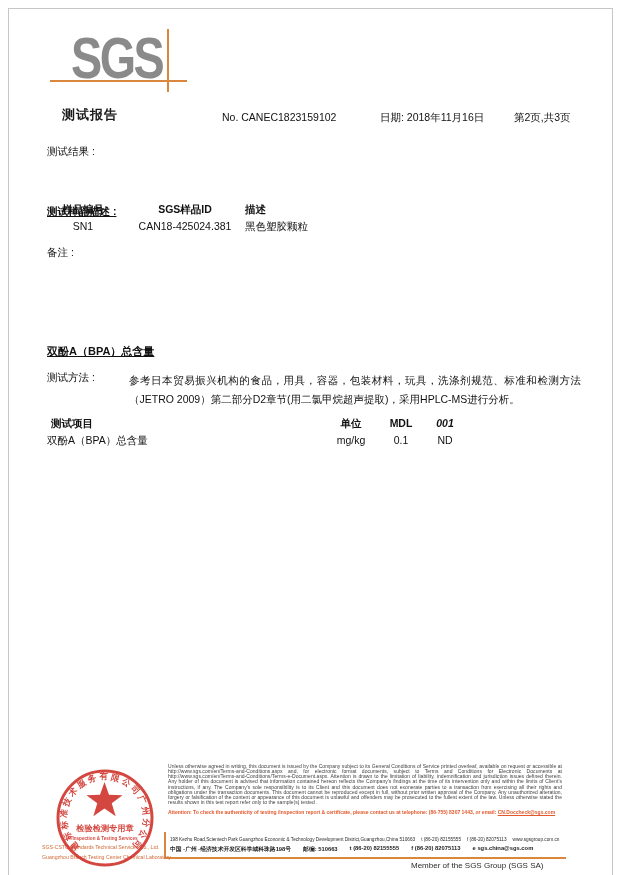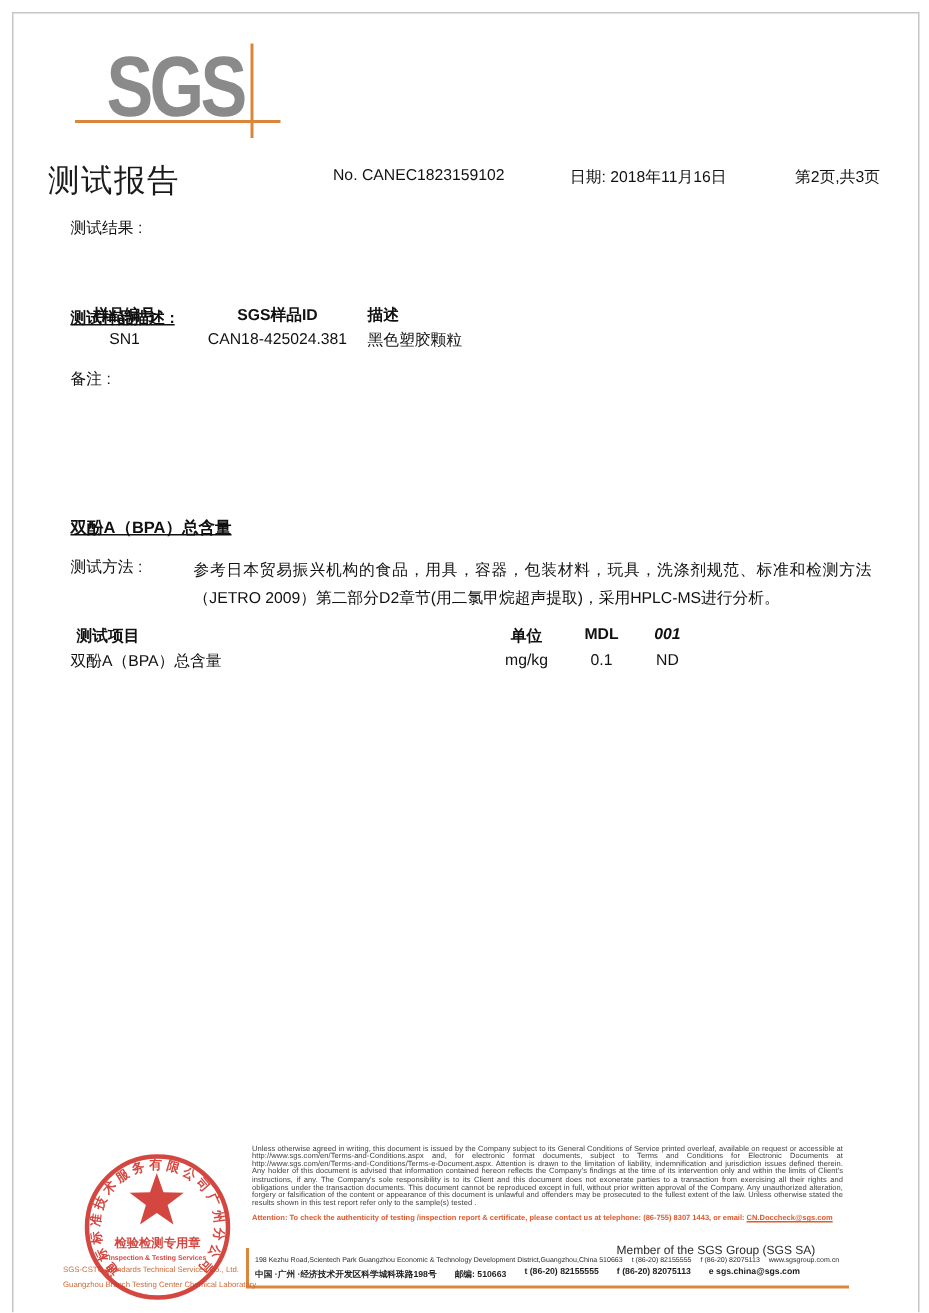--- a/index.html
+++ b/index.html
@@ -4,25 +4,25 @@
 <style>
   html,body{margin:0;padding:0;background:#ffffff;}
   body{font-family:"Liberation Sans",sans-serif;}
   .sheet{position:relative;width:619px;height:875px;background:#fff;overflow:hidden;color:#1a1a1a;}
   .abs{position:absolute;}
   .page-border{left:8px;top:8px;width:603px;height:880px;border:1px solid #c6c6c6;}
   .logo{left:71px;top:34px;font-size:57px;line-height:48px;font-weight:bold;color:#8a8a8a;
         letter-spacing:-3px;transform:scaleX(0.82);transform-origin:0 0;}
   .logo-hline{left:50px;top:80px;width:137px;height:2px;background:#d9873c;}
   .logo-vline{left:167px;top:29px;width:2px;height:63px;background:#d9873c;}
-  .doc-title{left:32px;top:106px;font-size:21px;font-weight:normal;letter-spacing:1px;}
+  .doc-title{left:62px;top:106px;font-size:13px;font-weight:bold;letter-spacing:1px;}
   .hdr{font-size:10.5px;color:#111;}
   .hdr-no{left:222px;top:111px;}
   .hdr-date{left:380px;top:111px;}
-  .hdr-page{left:530px;top:111px;text-align:center;}
+  .hdr-page{left:514px;top:111px;text-align:center;}
   .txt{font-size:10.5px;color:#111;}
   .lbl-results{left:47px;top:145px;}
   .sec-underline{font-weight:bold;text-decoration:underline;}
   .lbl-sampledesc{left:47px;top:177px;margin-top:28px;}
   .st-h{top:203px;font-weight:bold;}
   .st-r{top:220px;}
   .st-c1{left:40px;width:86px;text-align:center;}
   .st-c2{left:126px;width:118px;text-align:center;}
   .st-c3{left:245px;}
   .lbl-remark{left:47px;top:246px;}
@@ -41,21 +41,21 @@
   .legal{left:168px;top:764px;width:394px;font-size:5px;line-height:5.15px;letter-spacing:.05px;
          color:#404040;text-align:justify;}
   .attention{left:168px;top:810px;width:394px;font-size:5px;line-height:5.7px;font-weight:bold;
              color:#e2592d;}
   .attention .mail{text-decoration:underline;}
   .addr-row{left:170px;display:flex;color:#2b2b2b;white-space:nowrap;}
   .addr-en{top:837px;font-size:4.7px;gap:6px;}
   .addr-cn{top:845px;font-size:5.8px;gap:12px;font-weight:bold;color:#1c1c1c;}
   .v-div{left:164px;top:832px;width:2px;height:26px;background:#d9873c;}
   .f-rule{left:164px;top:857px;width:402px;height:2px;background:#d9873c;}
-  .member{left:411px;top:829px;font-size:8px;color:#2b2b2b;}
+  .member{left:411px;top:861px;font-size:8px;color:#2b2b2b;}
   .stamp{left:50px;top:763px;width:110px;height:110px;opacity:.88;}
   .company-lines{left:42px;top:842px;font-size:5.2px;line-height:10px;color:#d06a38;width:180px;}
 </style>
 </head>
 <body>
 
 <div class="sheet">
 
   <div class="abs page-border"></div>
 

